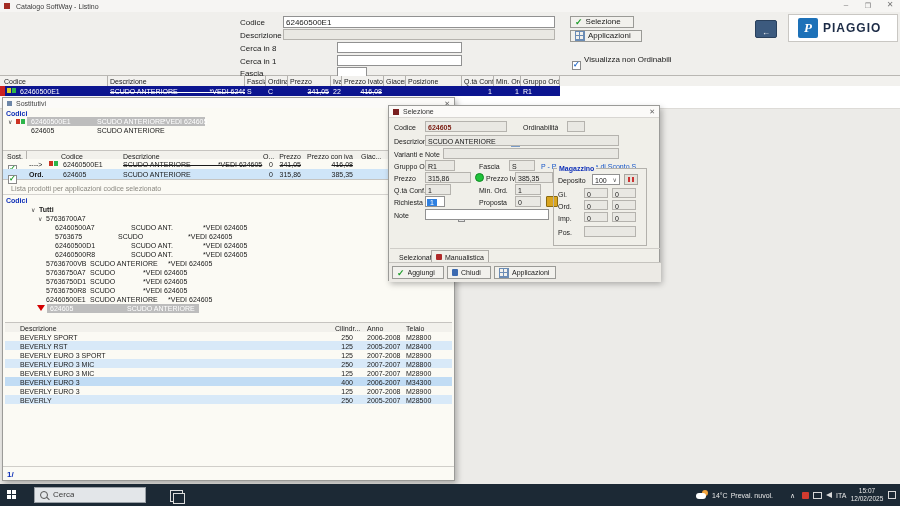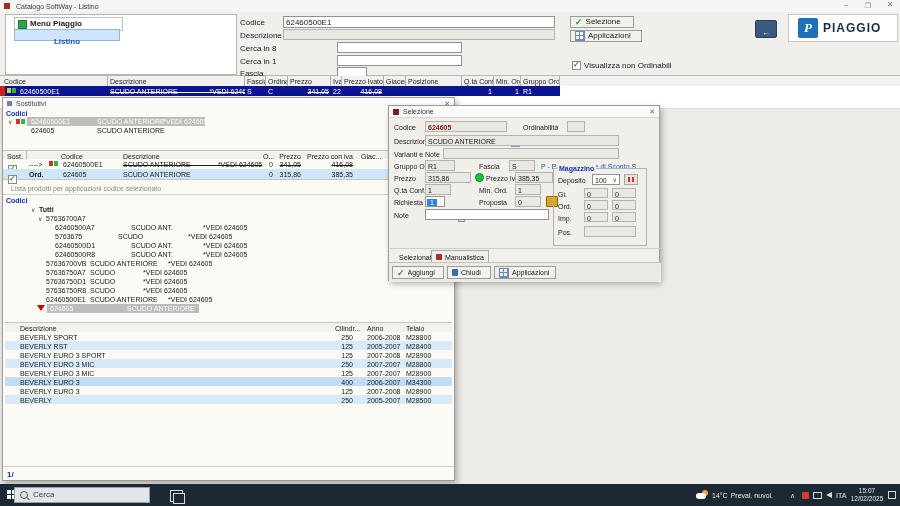--- a/index.html
+++ b/index.html
@@ -55,29 +55,20 @@
 
   <div class="abs" style="left:0;top:0;width:900px;height:12px;background:#f6f5f3;border-bottom:1px solid #d6d4d0;">
     <span class="abs" style="left:4px;top:3px;width:6px;height:6px;background:#a32b22;"></span>
     <span class="abs fs7 nw" style="left:16px;top:2px;color:#3a3a3a;width:300px;">Catalogo SoftWay - Listino</span>
     <span class="abs fs8 center" style="left:838px;top:0;width:16px;height:12px;color:#777;">–</span>
     <span class="abs fs7 center" style="left:860px;top:1px;width:16px;height:11px;color:#777;">❐</span>
     <span class="abs fs8 center" style="left:882px;top:0;width:16px;height:12px;color:#777;">✕</span>
   </div>
 
   <div class="abs" style="left:0;top:12px;width:900px;height:63px;background:#f0efec;border-bottom:1px solid #b9b7b3;">
-    <div class="abs" style="left:5px;top:2px;width:230px;height:59px;background:#fff;border:1px solid #b8b6b2;">
-      <div class="abs" style="left:8px;top:2px;width:104px;height:12px;border:1px solid #c2c0bc;display:flex;align-items:center;gap:3px;padding-left:3px;">
-        <span style="width:7px;height:7px;background:#2ea44f;border:1px solid #1b7a35;display:inline-block;"></span>
-        <span class="fs8 bold nw">Menù Piaggio</span>
-      </div>
-      <div class="abs center" style="left:8px;top:14px;width:106px;height:12px;background:#cfe6fa;border:1px solid #8db7dd;box-sizing:border-box;">
-        <span class="fs8 bold" style="color:#1555c8;">Listino</span>
-      </div>
-    </div>
 
     <span class="abs fs8 nw" style="left:240px;top:6px;">Codice</span>
     <div class="abs fld fs8 nw" style="left:283px;top:4px;width:272px;height:12px;"><span>62460500E1</span></div>
 
     <span class="abs fs8 nw" style="left:240px;top:19px;">Descrizione</span>
     <div class="abs fldg" style="left:283px;top:17px;width:272px;height:11px;"></div>
 
     <span class="abs fs8 nw" style="left:240px;top:32px;">Cerca in 8</span>
     <div class="abs fld" style="left:337px;top:30px;width:125px;height:11px;"></div>
 
@@ -90,21 +81,21 @@
     <div class="abs btn" style="left:570px;top:4px;width:64px;height:12px;">
       <span class="ico-check">✓</span>
       <span class="fs8 nw">Selezione</span>
     </div>
     <div class="abs btn" style="left:570px;top:18px;width:72px;height:12px;">
       <span class="ico-grid"></span>
       <span class="fs8 nw">Applicazioni</span>
     </div>
 
     <span class="abs check blue" style="left:572px;top:44px;"></span>
-    <span class="abs fs8 nw" style="left:584px;top:49px;">Visualizza non Ordinabili</span>
+    <span class="abs fs8 nw" style="left:584px;top:43px;">Visualizza non Ordinabili</span>
 
     <div class="abs center" style="left:755px;top:8px;width:20px;height:16px;background:#3c5a7e;border:1px solid #29405c;border-radius:2px;">
       <span class="fs8" style="color:#fff;line-height:15px;">←</span>
     </div>
     <div class="abs" style="left:788px;top:2px;width:108px;height:26px;background:#fff;border:1px solid #c9c7c3;">
       <span class="abs center" style="left:9px;top:3px;width:20px;height:20px;background:#1d71b8;border-radius:2px;">
         <span style="color:#fff;font-size:13px;font-weight:bold;font-family:'Liberation Serif',serif;font-style:italic;line-height:20px;">P</span>
       </span>
       <span class="abs nw" style="left:34px;top:6px;font-size:12px;font-weight:bold;color:#1c2b46;letter-spacing:1px;">PIAGGIO</span>
     </div>
@@ -419,21 +410,21 @@
         <span class="ico-grid"></span>
         <span class="fs7 nw">Applicazioni</span>
       </div>
     </div>
   </div>
 
   <div class="abs taskbar" style="left:0;top:484px;width:900px;height:22px;">
     <div class="abs" style="left:0;top:0;width:24px;height:22px;">
       <span class="abs" style="left:7px;top:6px;width:4px;height:4px;background:#fff;box-shadow:5px 0 #fff,0 5px #fff,5px 5px #fff;"></span>
     </div>
-    <div class="abs" style="left:14px;top:3px;width:136px;height:16px;background:#e3e6e9;border:1px solid #9aa0a6;box-sizing:border-box;display:flex;align-items:center;gap:5px;padding:0 5px;">
+    <div class="abs" style="left:34px;top:3px;width:112px;height:16px;background:#e3e6e9;border:1px solid #9aa0a6;box-sizing:border-box;display:flex;align-items:center;gap:5px;padding:0 5px;">
       <span class="searchglass"></span>
       <span class="fs8 nw" style="color:#3a3a3a;">Cerca</span>
     </div>
     <div class="abs" style="left:170px;top:6px;width:11px;height:10px;border:1px solid #dcdcdc;background:transparent;">
       <span class="abs" style="left:2px;top:2px;width:10px;height:9px;border:1px solid #dcdcdc;background:#1c2935;"></span>
     </div>
 
     <div class="abs" style="left:696px;top:2px;width:90px;height:18px;display:flex;align-items:center;gap:3px;">
       <span style="position:relative;width:13px;height:10px;display:inline-block;">
         <span style="position:absolute;left:6px;top:0;width:6px;height:6px;border-radius:50%;background:#f2a33c;"></span>

